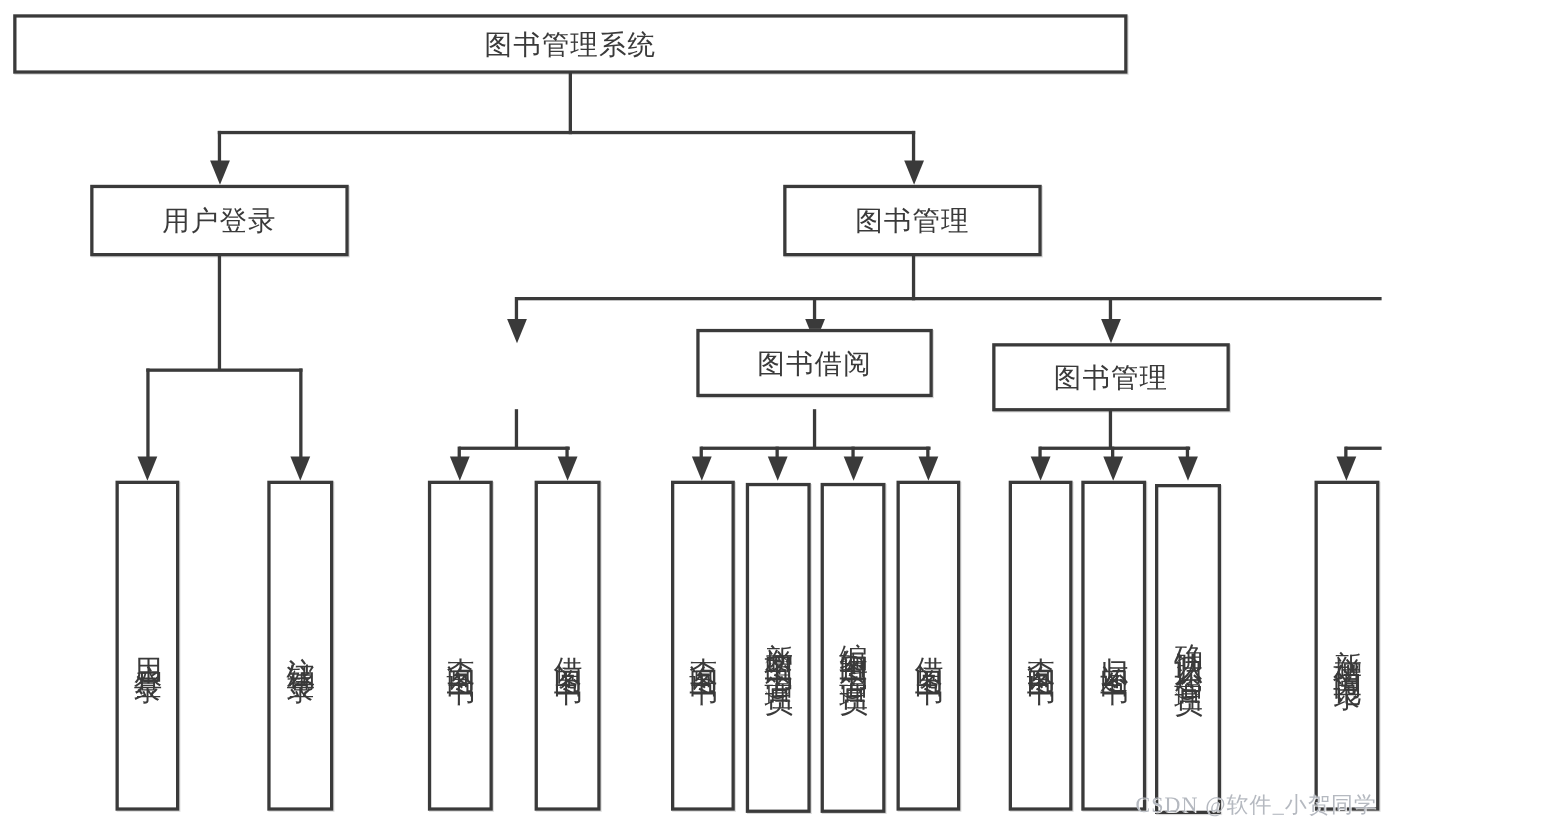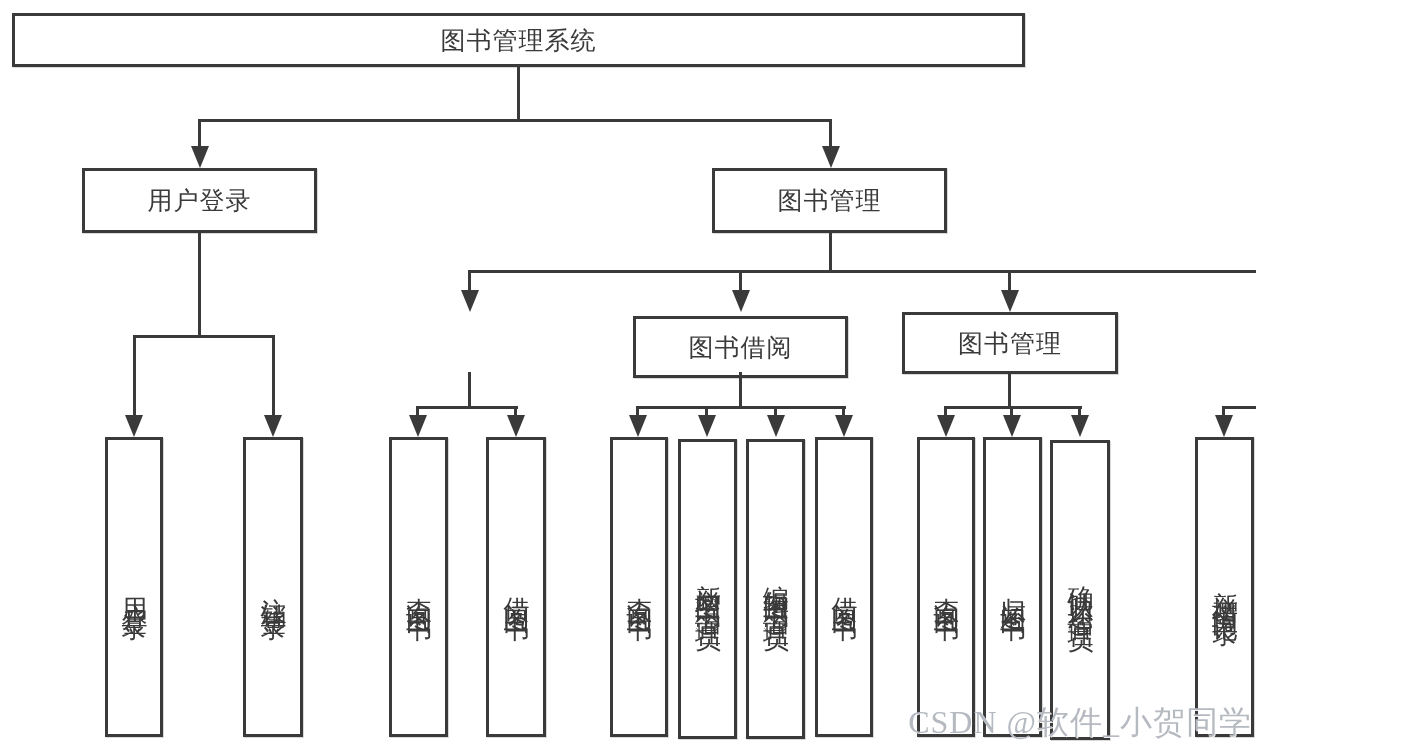--- a/index.html
+++ b/index.html
@@ -37,21 +37,21 @@
   .tri {
     position: absolute; width: 0; height: 0;
     border-left: 9px solid transparent;
     border-right: 9px solid transparent;
     border-top: 22px solid var(--color-line, #3a3a3a);
   }
   .watermark {
     position: absolute;
     right: 4px;
     bottom: 2px;
-    font-size: 32px;
+    font-size: 20px;
     color: var(--color-watermark, #b5b9c0);
     text-shadow: 1px 1px 0 rgba(255,255,255,0.9);
     letter-spacing: 1px;
     white-space: nowrap;
     text-align: center;
   }
 </style>
 </head>
 <body>
 
@@ -86,21 +86,21 @@
   <div class="hl" style="left:469px; top:270px; width:813px;"></div>
   <div class="vl" style="left:468px; top:270px; height:22px;"></div>
   <div class="tri" style="left:461px; top:290px;"></div>
   <div class="vl" style="left:739px; top:270px; height:22px;"></div>
   <div class="tri" style="left:732px; top:290px;"></div>
   <div class="vl" style="left:1008px; top:270px; height:22px;"></div>
   <div class="tri" style="left:1001px; top:290px;"></div>
   <div class="vl" style="left:1279px; top:270px; height:22px;"></div>
   <div class="tri" style="left:1272px; top:290px;"></div>
 
-  <div class="node" style="left:633px; top:316px; width:215px; height:62px;">
+  <div class="node" style="left:633px; top:299px; width:215px; height:62px;">
     <span>图书借阅</span>
   </div>
   <div class="node" style="left:902px; top:312px; width:216px; height:62px;">
     <span>图书管理</span>
   </div>
 
   <div class="vl" style="left:468px; top:372px; height:36px;"></div>
   <div class="hl" style="left:417px; top:406px; width:101px;"></div>
   <div class="vl" style="left:416px; top:406px; height:11px;"></div>
   <div class="tri" style="left:409px; top:415px;"></div>

